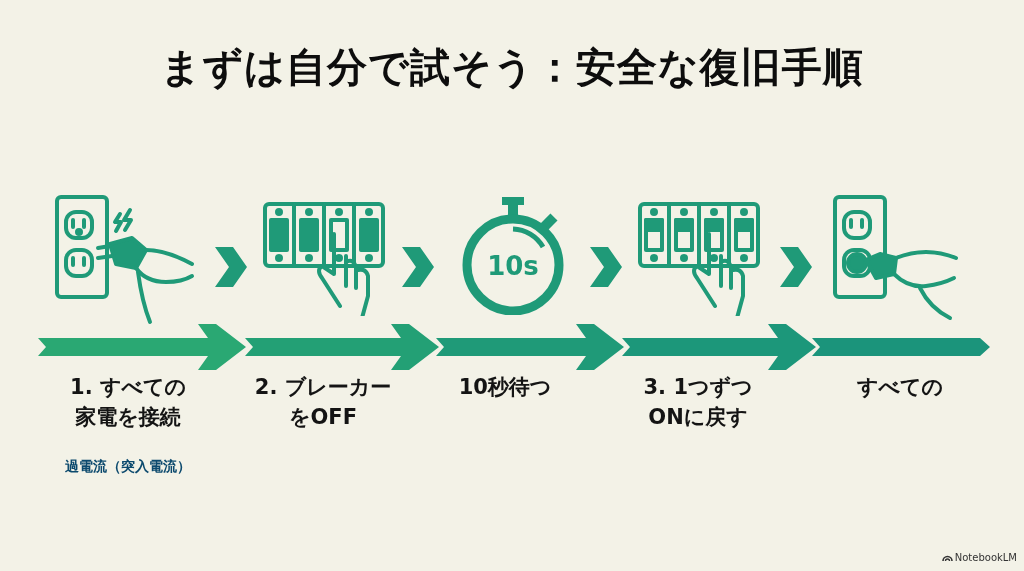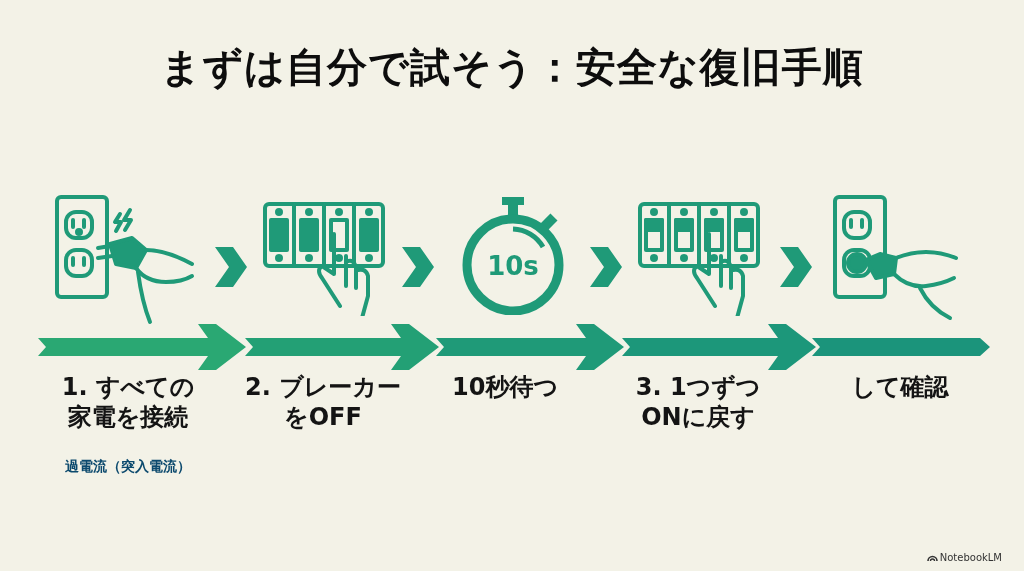--- a/index.html
+++ b/index.html
@@ -13,29 +13,29 @@
   .title {
     position: absolute; left: 0; top: 40px; width: 1024px;
     text-align: center; font-size: 40px; font-weight: bold;
     letter-spacing: 1px; color: #0d0d0d;
   }
   .icon { position: absolute; }
   .chev { position: absolute; }
   .bar { position: absolute; top: 322px; }
   .label {
     position: absolute; top: 372px; text-align: center;
-    font-size: 24px; font-weight: bold; line-height: 30px; color: #141414;
+    font-size: 21px; font-weight: bold; line-height: 30px; color: #141414;
   }
   .note {
     position: absolute; top: 453px; left: 28px; width: 200px;
     text-align: center; font-size: 14px; font-weight: bold; line-height: 26px;
     color: #0c4a6e;
   }
   .wm {
-    position: absolute; right: 22px; bottom: 8px; font-size: 10px;
+    position: absolute; right: 7px; bottom: 8px; font-size: 10px;
     color: #333; display: flex; align-items: center; gap: 2px;
   }
 </style>
 </head>
 <body>
 
 <div class="title">まずは自分で試そう：安全な復旧手順</div>
 
 <svg class="icon" style="left:52px;top:192px" width="150" height="140" viewBox="0 0 150 140" fill="none" stroke="#1f9a78" stroke-width="4" stroke-linecap="round" stroke-linejoin="round">
   <rect x="5" y="5" width="50" height="100" rx="4"></rect>
@@ -166,21 +166,21 @@
   <div>をOFF</div>
 </div>
 <div class="label" style="left:430px;width:150px">
   <div>10秒待つ</div>
 </div>
 <div class="label" style="left:608px;width:180px">
   <div>3. 1つずつ</div>
   <div>ONに戻す</div>
 </div>
 <div class="label" style="left:795px;width:210px">
-  <div>して確認</div>
+  <div>すべての</div>
 </div>
 
 <div class="wm">
   <svg width="11" height="9" viewBox="0 0 11 9">
       <path d="M1 8 A4.5 4.5 0 0 1 10 8" fill="none" stroke="#333" stroke-width="1.6"></path>
       <path d="M3.5 8 A2 2 0 0 1 7.5 8" fill="none" stroke="#333" stroke-width="1.4"></path>
     </svg>
   <span>NotebookLM</span>
 </div>
 

